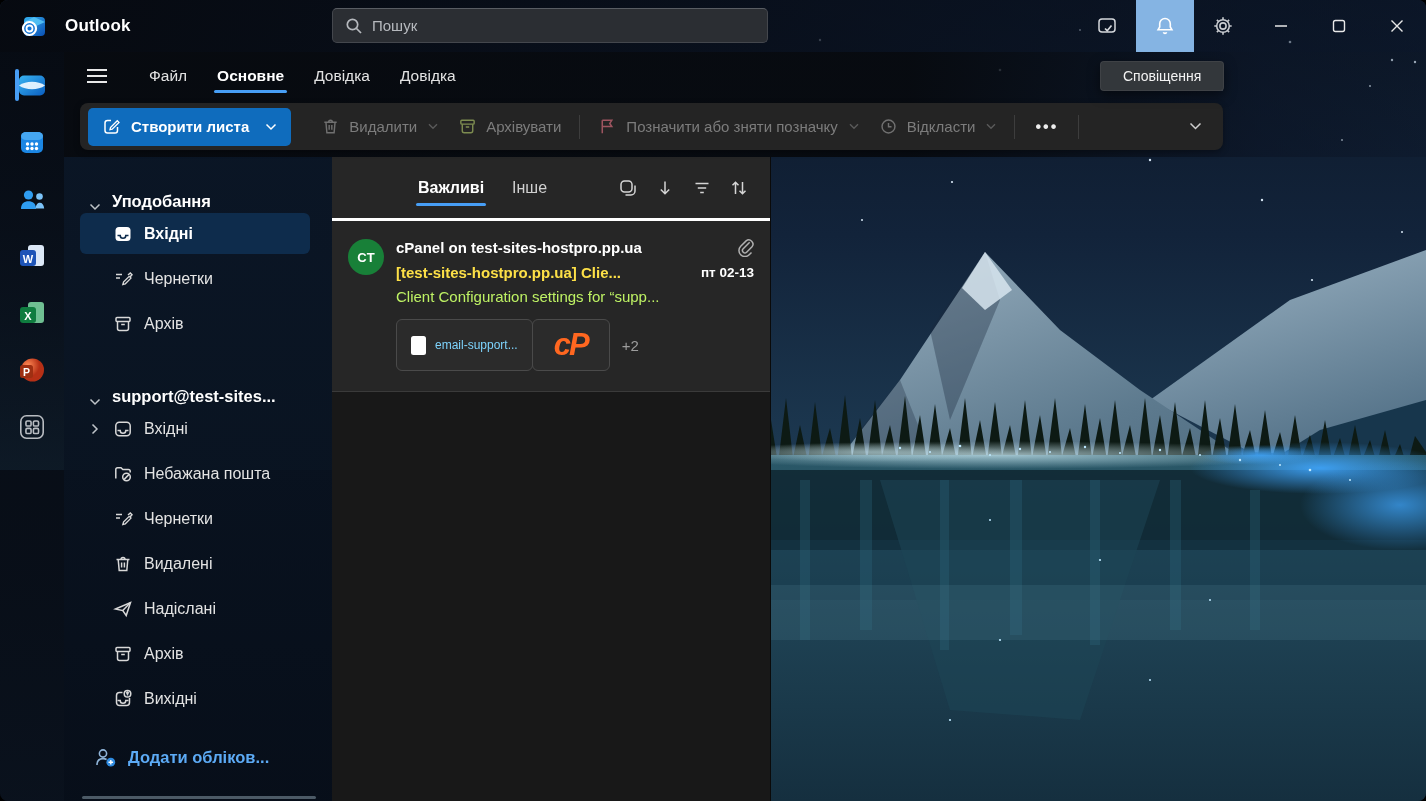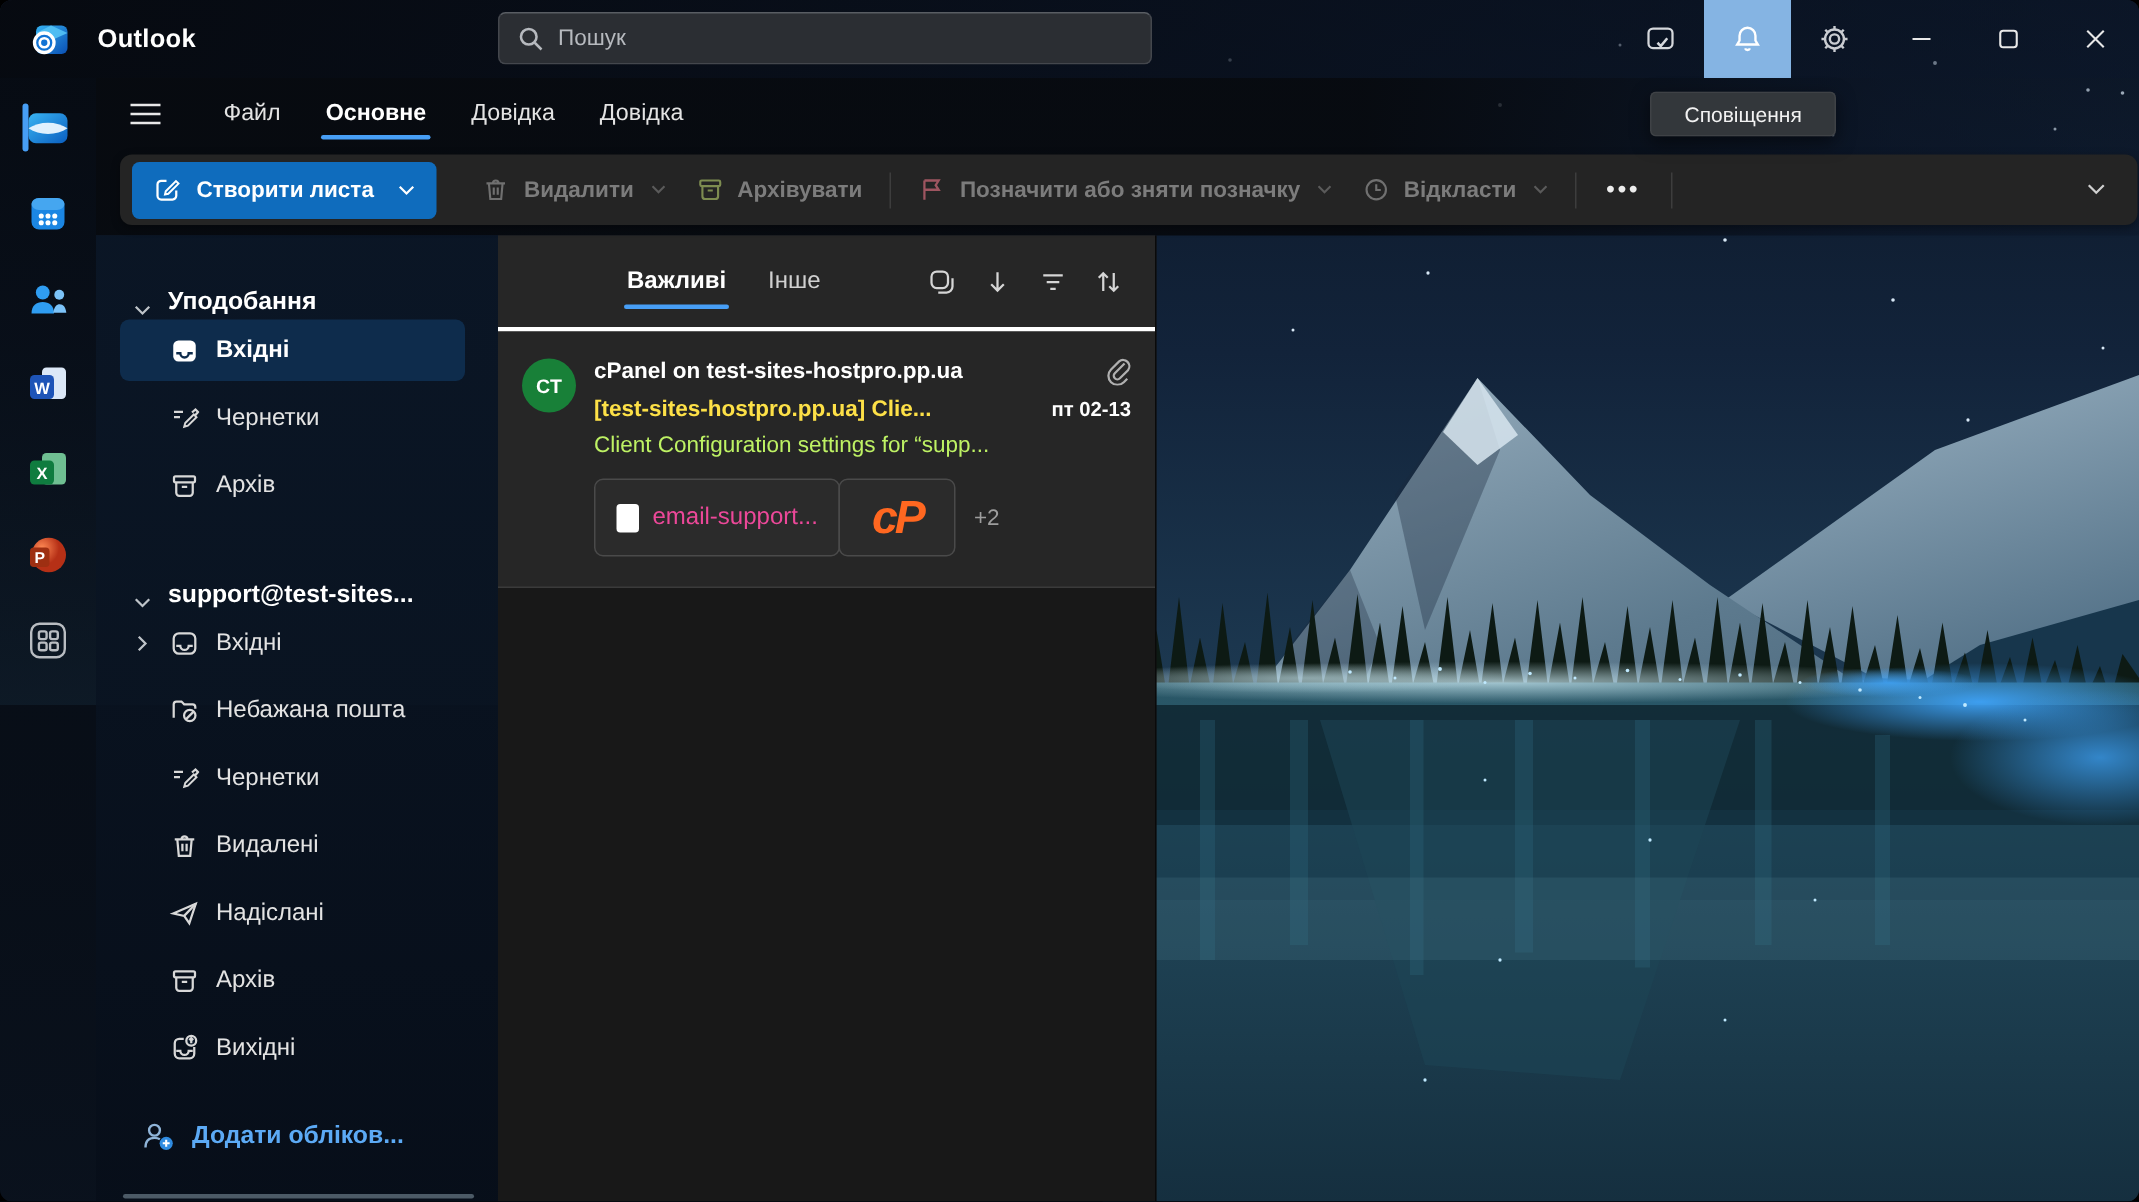--- a/index.html
+++ b/index.html
@@ -24,28 +24,28 @@
   .tb-icons{position:absolute;right:0;top:0;height:52px;display:flex;}
   .tb-btn{width:58px;height:52px;display:flex;align-items:center;justify-content:center;cursor:pointer;}
   .tb-btn.active{background:var(--bell-highlight,#85b4e3);}
   
   .tabs-row{position:absolute;left:64px;top:52px;width:1362px;height:48px;z-index:6;display:flex;align-items:center;padding-left:12px;}
   .hamburger{width:42px;height:40px;display:flex;align-items:center;justify-content:center;cursor:pointer;margin-right:16px;}
   .mtab{position:relative;padding:11px 15px;font-size:15.5px;color:#e3e3e3;cursor:pointer;}
   .mtab.active{font-weight:700;color:#fff;}
   .mtab.active::after{content:"";position:absolute;left:12px;right:12px;bottom:3px;height:3px;border-radius:2px;background:var(--accent,#479ef5);}
   
-  .ribbon{position:absolute;left:80px;top:103px;width:1345px;height:47px;z-index:6;box-sizing:border-box;
+  .ribbon{position:absolute;left:80px;top:103px;width:1143px;height:47px;z-index:6;box-sizing:border-box;
     background:#242424;border-radius:8px;display:flex;align-items:center;padding:0 10px 0 8px;
     box-shadow:0 2px 6px rgba(0,0,0,.35);}
   .compose-btn{display:flex;align-items:center;height:38px;border-radius:5px;background:var(--compose-button,#0f6cbd);
     cursor:pointer;padding:0 8px 0 14px;margin-right:20px;}
   .compose-label{margin:0 10px;font-size:15px;font-weight:600;color:#fff;white-space:nowrap;}
   .compose-chev{display:flex;align-items:center;padding:0 6px;}
-  .rbtn{display:flex;align-items:center;gap:9px;height:38px;padding:0 10px;border-radius:5px;font-size:15px;cursor:pointer;white-space:nowrap;font-weight:bold;}
+  .rbtn{display:flex;align-items:center;gap:9px;height:38px;padding:0 10px;border-radius:5px;font-size:15px;cursor:pointer;white-space:nowrap;}
   .rbtn.disabled{color:#7c7c7c;cursor:default;}
   .rbtn .chev{margin-left:2px;}
   .rsep{width:1px;height:24px;background:#3d3d3d;margin:0 8px;flex:none;}
   .more-btn{color:#ededed;font-weight:700;font-size:16px;letter-spacing:2px;padding:0 12px;height:38px;display:flex;align-items:center;cursor:pointer;}
   .collapse-btn{margin-left:auto;width:36px;height:36px;display:flex;align-items:center;justify-content:center;cursor:pointer;}
   
   .app-rail{position:absolute;left:0;top:52px;width:64px;height:749px;z-index:5;display:flex;flex-direction:column;align-items:center;
     padding-top:16px;gap:23px;box-sizing:border-box;
     background:linear-gradient(180deg,rgba(6,10,17,.9) 0%,rgba(6,10,17,.62) 70%,rgba(6,10,17,.38) 100%);}
   .rail-item{width:64px;height:34px;display:flex;align-items:center;justify-content:center;position:relative;cursor:pointer;flex:none;}
@@ -80,21 +80,21 @@
   .email-main{flex:1;min-width:0;}
   .eline{display:flex;align-items:center;}
   .sender{flex:1;min-width:0;overflow:hidden;white-space:nowrap;font-size:15px;font-weight:700;color:#fff;}
   .paperclip{flex:none;margin-left:6px;}
   .subject{flex:1;min-width:0;overflow:hidden;white-space:nowrap;font-size:15px;font-weight:700;color:#fde047;margin-top:7px;}
   .edate{flex:none;margin-left:10px;margin-top:7px;font-size:13.5px;font-weight:600;color:#fff;white-space:nowrap;}
   .preview{margin-top:7px;font-size:15px;color:#bef264;white-space:nowrap;overflow:hidden;}
   .attachments{margin-top:14px;display:flex;align-items:center;}
   .chip{height:52px;box-sizing:border-box;border:1px solid #4a4a4a;border-radius:6px;background:#2b2b2b;
     display:flex;align-items:center;padding:0 14px;gap:9px;cursor:pointer;}
-  .chip-text{font-size:16px;color:#ec4899;white-space:nowrap;}
+  .chip-text{font-size:12px;color:#7dd3fc;white-space:nowrap;}
   .file-glyph{width:15px;height:19px;background:#fff;border-radius:2.5px;flex:none;}
   .logo-chip{width:78px;justify-content:center;padding:0;margin-left:-1px;}
   .cpanel-logo{font-size:31px;font-weight:900;font-style:italic;color:var(--cpanel-orange,#ff6720);letter-spacing:-2px;}
   .more-att{margin-left:12px;font-size:15px;color:#9d9d9d;}
   
   .tooltip{position:absolute;left:1100px;top:61px;z-index:9;background:#33373b;border:1px solid rgba(255,255,255,.06);
     border-radius:4px;padding:6px 22px;font-size:14px;color:#f2f2f2;box-shadow:0 4px 12px rgba(0,0,0,.5);white-space:nowrap;}
 </style>
 </head>
 <body>

